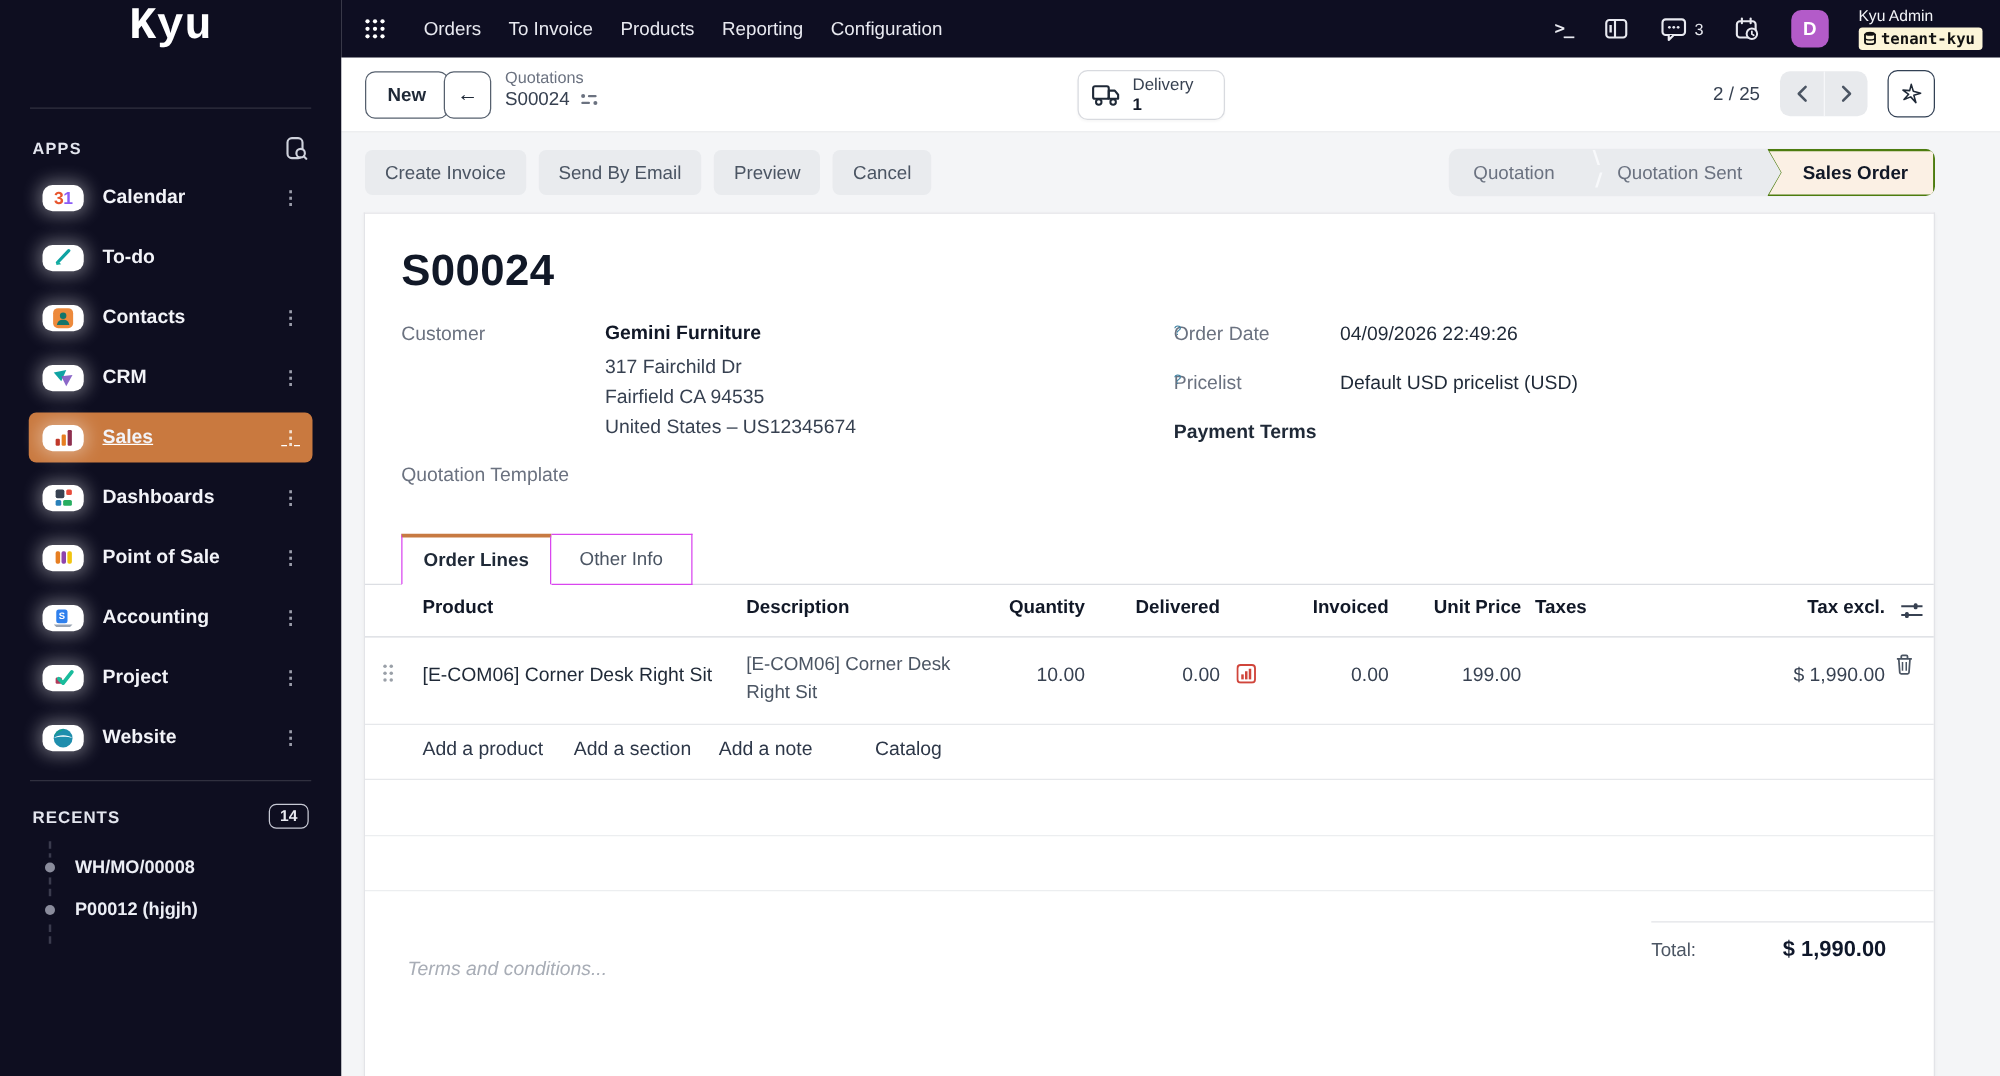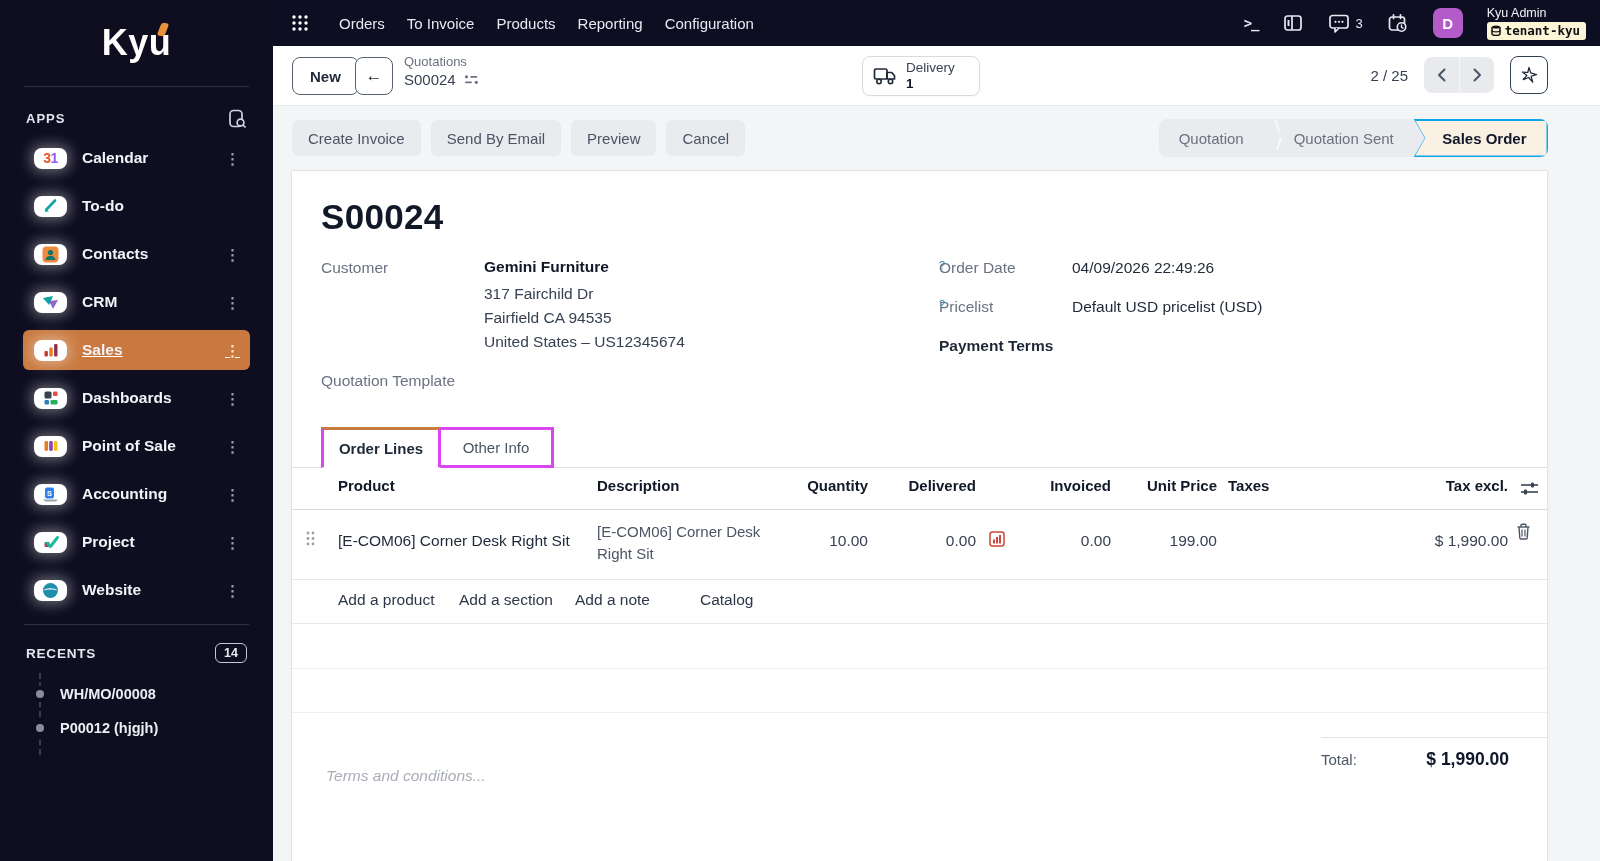--- a/index.html
+++ b/index.html
@@ -1,21 +1,21 @@
 <!DOCTYPE html>
 <html><head>
 <meta charset="utf-8">
 <style>
   * { margin:0; padding:0; box-sizing:border-box; }
   html,body { background:#e9eaee; font-family:"Liberation Sans", sans-serif; }
   #app { position:relative; width:1600px; height:861px; overflow:hidden; background:#f4f5f7; }
 
   
   .sidebar { position:absolute; left:0; top:0; width:273px; height:861px; background:#0e0e20; color:#fff; z-index:5; }
-  .logo-wrap { height:86px; display:flex; align-items:center; justify-content:center; }
+  .logo-wrap { height:86px; display:flex; align-items:flex-start; justify-content:center;font-family:Liberation Mono, monospace; }
   .logo { position:relative; font-size:36px; font-weight:700; letter-spacing:.5px; color:#fff; }
   .logo-accent { position:absolute; right:-1px; top:1px; width:8px; height:13px; background:#e8923c; border-radius:3px; transform:skewX(-14deg) rotate(8deg); }
   .side-divider { border-top:1px solid rgba(255,255,255,.14); margin:0 24px; }
   .apps-header { display:flex; align-items:center; justify-content:space-between; padding:22px 26px 10px 26px; }
   .apps-header-label { font-size:13px; font-weight:700; letter-spacing:1px; color:#e3e5ee; }
   .app-item { display:flex; align-items:center; height:40px; margin:0 23px 8px 23px; padding:0 8px 0 11px; border-radius:6px; cursor:pointer; }
   .app-item.active { background:#c9793f;text-decoration:underline; }
   .app-tile { width:33px; height:21px; background:#fff; border-radius:8px; display:flex; align-items:center; justify-content:center; box-shadow:0 0 14px 3px rgba(255,255,255,.38); flex:none; }
   .app-label { margin-left:15px; font-size:15.5px; font-weight:600; color:#f2f3f8; white-space:nowrap; }
   .kebab { margin-left:auto; color:#9b9daa; font-size:15px; font-weight:700; letter-spacing:0; line-height:1; padding:4px 2px; }
@@ -67,36 +67,36 @@
   
   .workspace { position:absolute; left:273px; top:106px; right:0; bottom:0; background:#f4f5f7; }
   .toolbar { position:absolute; left:0; top:0; right:0; height:64px; }
   .action-btns { position:absolute; left:19px; top:14px; display:flex; gap:10px; }
   .abtn { height:36px; padding:0 16px; background:#e9ebee; border:none; border-radius:6px; font-size:15px; color:#4b5563; cursor:pointer; font-family:inherit; }
   .statusbar { position:absolute; right:52px; top:13px; height:38px; display:flex; background:#e9ebee; border-radius:8px; overflow:hidden; align-items:stretch; }
   .step { display:flex; align-items:center; padding:0 20px; font-size:15px; color:#6b7280; cursor:pointer; }
   .step-sep { width:10px; position:relative; }
   .step-sep:before { content:""; position:absolute; top:7px; bottom:7px; left:2px; width:12px; border-right:2px solid #f8f9fb; transform:skewX(18deg) translateY(-6px); height:12px; }
   .step-sep:after { content:""; position:absolute; bottom:7px; left:2px; width:12px; border-right:2px solid #f8f9fb; transform:skewX(-18deg); height:12px; }
-  .step-active-outer { position:relative; background:#0ea5e9; clip-path:polygon(0 0, 100% 0, 100% 100%, 0 100%, 11px 50%); display:flex; }
+  .step-active-outer { position:relative; background:#4d7c0f; clip-path:polygon(0 0, 100% 0, 100% 100%, 0 100%, 11px 50%); display:flex; }
   .step-active-inner { position:relative; margin:1.5px 1.5px 1.5px 1.5px; background:#fbf0e4; clip-path:polygon(0 0, 100% 0, 100% 100%, 0 100%, 10px 50%); display:flex; align-items:center; padding:0 20px 0 27px; font-size:15px; font-weight:700; color:#111827; cursor:pointer; }
 
   
   .sheet { position:absolute; left:18px; right:52px; top:64px; bottom:0; background:#fff; border:1px solid #e3e4e8; border-bottom:none; box-shadow:0 1px 3px rgba(0,0,0,.05); }
   .sheet * { position:absolute; }
   .doc-title { left:29px; top:26px; font-size:35px; font-weight:600; color:#111827; letter-spacing:.3px; }
   .f-label { font-size:15.5px; color:#6b7280; white-space:nowrap; }
   .f-label sup { color:#3f83a3; font-size:11px; }
   .f-value { font-size:15.5px; color:#1f2937; white-space:nowrap; }
   .customer-name { font-weight:700; color:#111827; cursor:pointer; }
   .addr { color:#374151; }
   .pay-terms { font-weight:600; color:#1f2937; }
 
   .tabs-line { left:0; right:0; top:296px; border-top:1px solid #dcdee3; }
-  .tab { top:256px; height:41px; display:flex; align-items:center; justify-content:center; background:#fff; border:3px solid #d946ef; font-size:15px; cursor:pointer; }
+  .tab { top:256px; height:41px; display:flex; align-items:center; justify-content:center; background:#fff; border:1px solid #d946ef; font-size:15px; cursor:pointer; }
   .tab-active { left:29px; width:120px; border-top:3px solid #c77a42; border-bottom:1px solid #fff; font-weight:600; color:#1f2937; z-index:2; }
   .tab-plain { left:149px; width:113px; color:#4b5563; border-left:none; }
 
   .th { top:306px; height:30px; font-size:15px; font-weight:600; color:#111827; }
   .num { text-align:right; }
   .th-border { left:0; right:0; top:338px; border-top:1px solid #d7dadf; }
   .row-border { left:0; right:0; top:408px; border-top:1px solid #e6e8eb; }
   .addrow-border { left:0; right:0; top:452px; border-top:1px solid #e6e8eb; }
   .empty-border1 { left:0; right:0; top:497px; border-top:1px solid #eceef0; }
   .empty-border2 { left:0; right:0; top:541px; border-top:1px solid #eceef0; }

